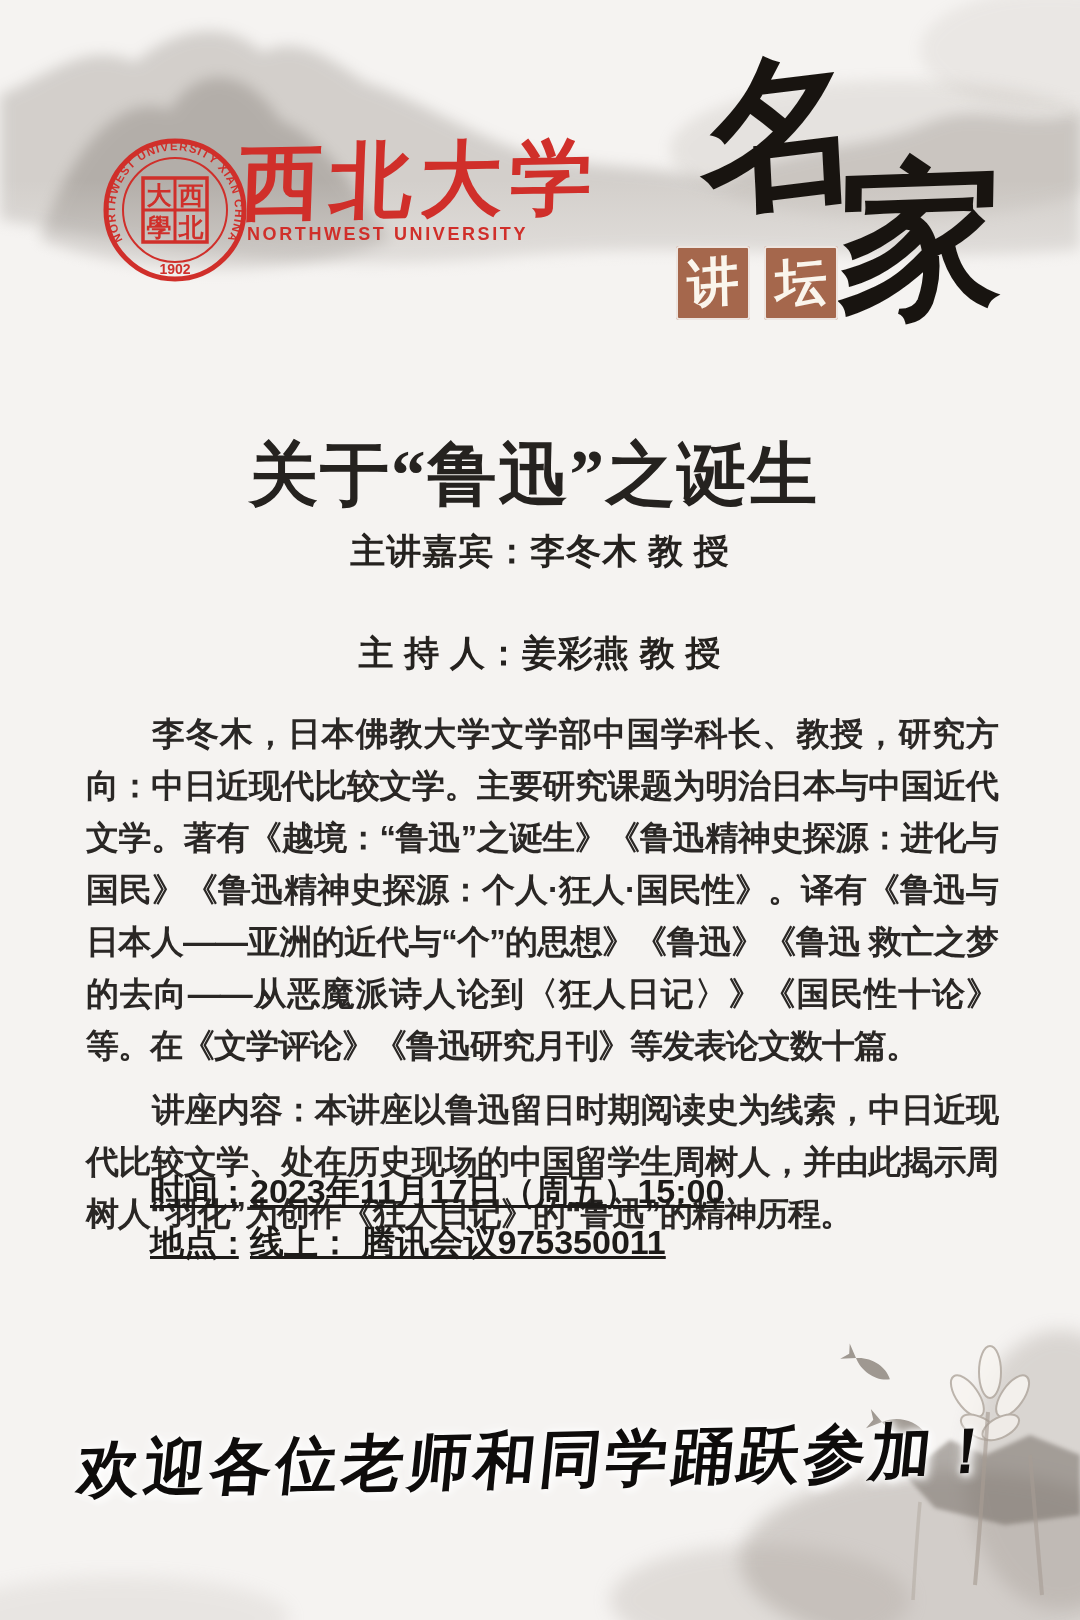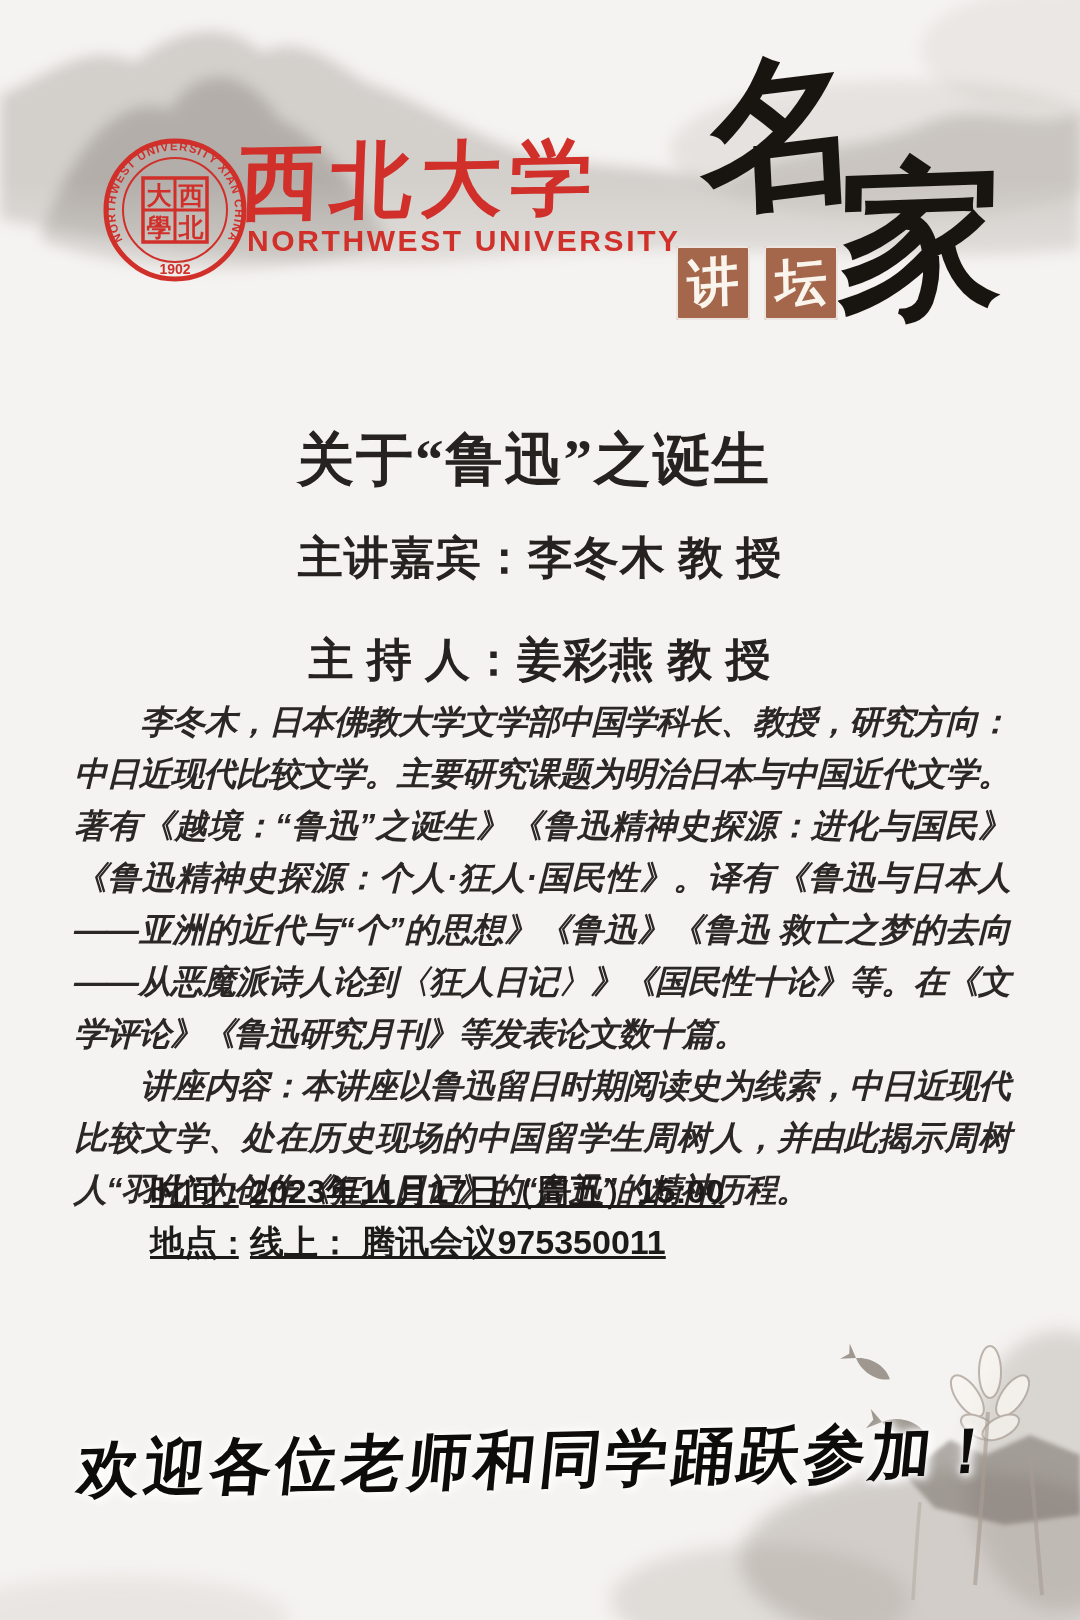--- a/index.html
+++ b/index.html
@@ -20,21 +20,21 @@
   .seal{position:absolute;left:101px;top:136px;width:148px;height:148px;}
   .uni-cn{
     position:absolute;left:240px;top:140px;
     font-family:"Liberation Serif","DejaVu Serif",serif;
     font-size:82px;font-weight:900;line-height:1;
     color:#d02f2a;letter-spacing:8px;
     transform:skewX(-3deg) rotate(-1deg);
   }
   .uni-en{
     position:absolute;left:247px;top:224px;
-    font-size:30px;font-weight:600;letter-spacing:2.6px;
+    font-size:18px;font-weight:600;letter-spacing:2.6px;
     color:#d02f2a;
   }
   .forum-big{
     position:absolute;line-height:1;
     font-family:"Liberation Serif","DejaVu Serif",serif;
     font-weight:900;color:#181410;
   }
   #forum-big-1{left:700px;top:54px;font-size:162px;transform:rotate(-7deg) skewX(-4deg);}
   #forum-big-2{left:838px;top:158px;font-size:166px;transform:rotate(-2deg) skewX(-3deg);}
   .forum-box{
@@ -49,40 +49,40 @@
     color:#faf5ec;font-size:52px;font-weight:800;line-height:1;
     font-family:"Liberation Serif","DejaVu Serif",serif;
     transform:rotate(-5deg) skewX(-4deg);
   }
 
   
   .main-title{
     position:absolute;left:0;right:12px;top:388px;
     text-align:center;
     font-family:"Liberation Serif","DejaVu Serif",serif;
-    font-size:57px;font-weight:900;color:#25221f;
+    font-size:69px;font-weight:900;color:#25221f;
     letter-spacing:2px;line-height:1.2;
   }
   .speaker{
     position:absolute;left:0;right:0;text-align:center;
     font-family:"Liberation Serif","DejaVu Serif",serif;
-    font-size:45px;font-weight:900;color:#25221f;letter-spacing:1px;
+    font-size:35px;font-weight:900;color:#25221f;letter-spacing:1px;
   }
   #speaker-1{top:528px;}
   #speaker-2{top:590px;margin-top:40px;}
 
   
   .paragraphs{
     position:absolute;left:74px;top:696px;width:936px;
   }
   .paragraphs p{
-    margin:0;
+    margin:12px;
     font-size:33px;line-height:52px;font-weight:700;
     letter-spacing:-1px;color:#2a2725;
-    text-align:justify;text-indent:2em;font-style:italic;
+    text-align:justify;text-indent:2em;
   }
 
   
   .details{
     position:absolute;left:150px;top:1166px;
     font-size:34px;font-weight:800;color:#1d1b19;line-height:51px;text-decoration:underline;
   }
   .detail-row{display:flex;}
   .detail-label{flex:none;width:100px;white-space:pre;}
   .detail-text{white-space:pre;}

